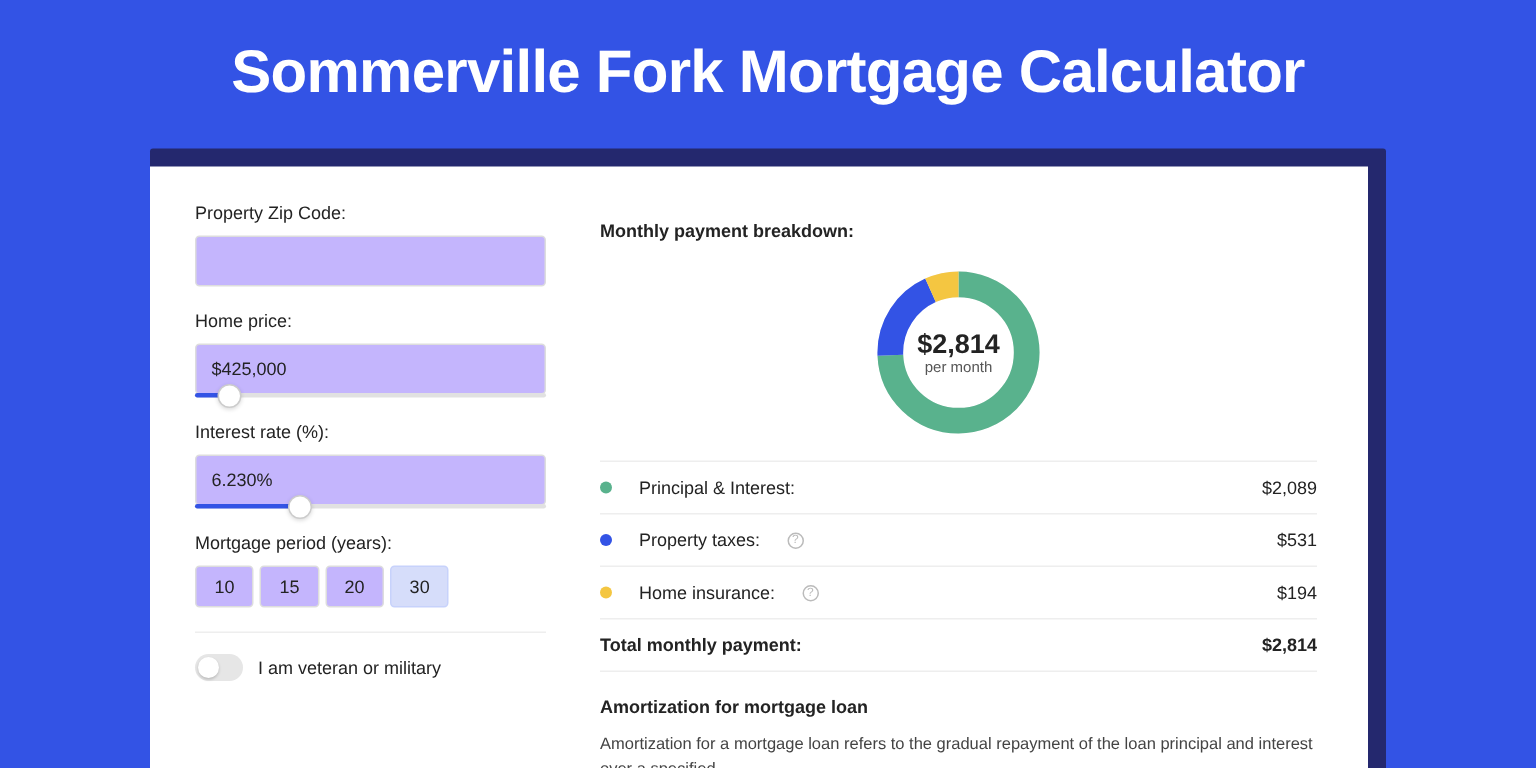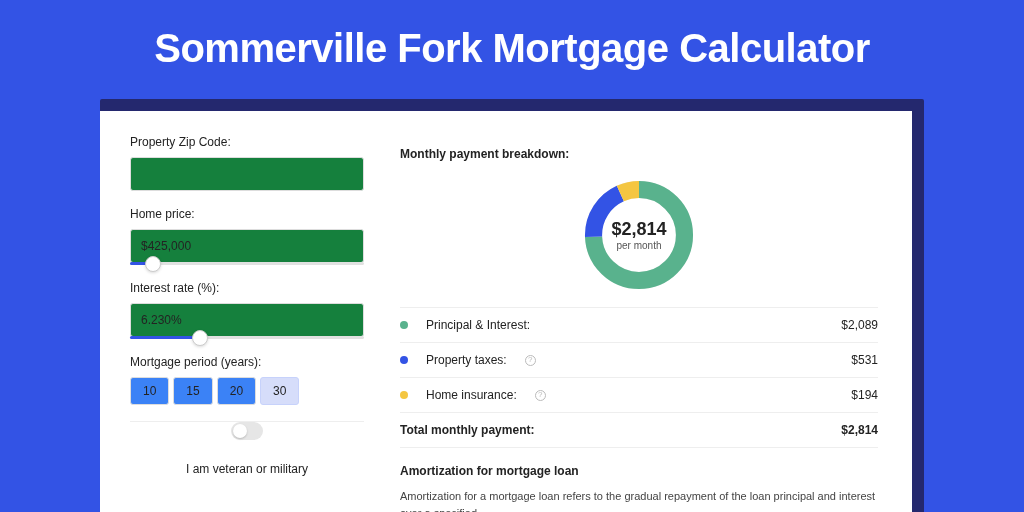--- a/index.html
+++ b/index.html
@@ -54,21 +54,21 @@
   .field {
     margin-bottom: 16px;
   }
   .txt {
     width: 100%;
     border: 1px solid #ddd;
     border-radius: 3px;
     padding: 9px 10px;
     font-size: 12px;
     color: #232323;
-    background: #15803d;
+    background: #c4b5fd;
   }
   .row2 {
     display: flex;
     gap: 8px;
   }
   .row2 .txt:first-child { flex: 1.6; }
   .row2 .txt:last-child  { flex: 1; }
   .slider-track {
     height: 3px;
     background: #e1e1e1;
@@ -91,34 +91,34 @@
     border-radius: 50%;
     transform: translate(-50%, -50%);
     box-shadow: 0 1px 3px rgba(0,0,0,.15);
   }
   .periods { display: flex; gap: 4px; }
   .period-btn {
     border: 1px solid #ddd;
     border-radius: 3px;
     padding: 6px 12px;
     font-size: 12px;
-    background: #3b82f6;
+    background: #c4b5fd;
     cursor: pointer;
   }
   .period-btn.active {
     background: #d6ddfa;
     border-color: #c7d2fb;
   }
   .toggle-row {
     display: flex;
     align-items: center;
-    gap: 22px;
+    gap: 10px;
     border-top: 1px solid #eee;
     margin-top: 14px;
-    flex-direction: column;
+    padding-top: 14px;
   }
   .toggle {
     width: 32px; height: 18px;
     background: #e6e6e6;
     border-radius: 10px;
     position: relative;
   }
   .toggle::after {
     content:"";
     position:absolute;

